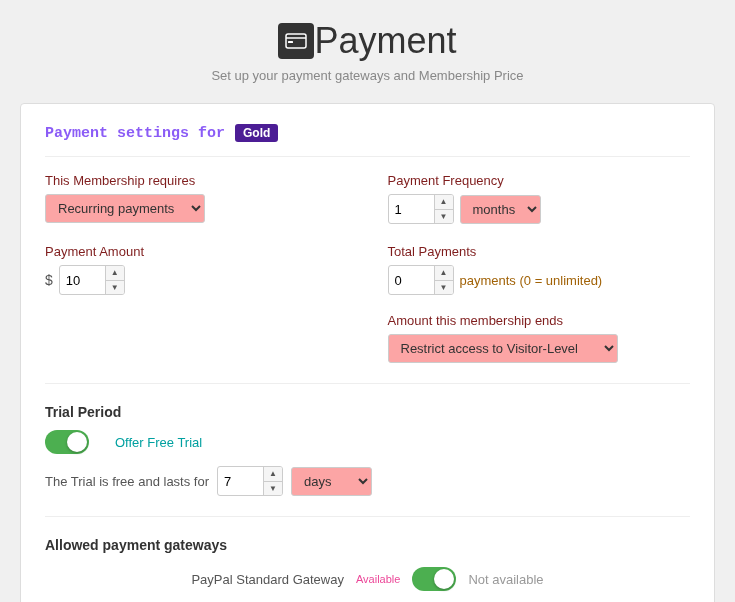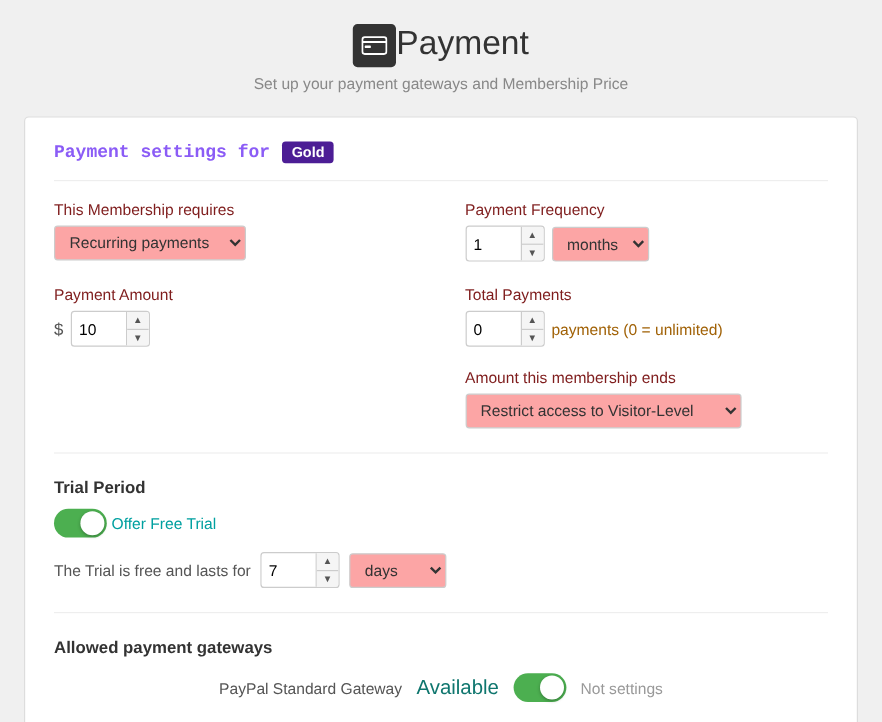--- a/index.html
+++ b/index.html
@@ -18,24 +18,25 @@
     .page-wrapper {
       width: 735px;
     }
 
     .page-header {
       text-align: center;
       margin-bottom: 20px;
     }
 
     .page-title {
-      font-size: 28px;
+      font-size: 36px;
       font-weight: 400;
       color: #333;
       display: flex;
+      align-items: center;
       justify-content: center;
       margin-bottom: 6px;
     }
 
     .page-icon {
       width: 36px;
       height: 36px;
       background: #333;
       border-radius: 4px;
       display: flex;
@@ -189,21 +190,21 @@
     .section-title {
       font-size: 14px;
       font-weight: 700;
       color: #333;
       margin-bottom: 10px;
     }
 
     .toggle-row {
       display: flex;
       align-items: center;
-      gap: 4px;
+      gap: 26px;
       margin-bottom: 12px;
     }
 
     .toggle {
       width: 44px;
       height: 24px;
       background: #4caf50;
       border-radius: 12px;
       position: relative;
       cursor: pointer;
@@ -261,22 +262,22 @@
       justify-content: center;
       gap: 12px;
     }
 
     .gateway-name {
       font-size: 13px;
       color: #555;
     }
 
     .gateway-available-label {
-      font-size: 17px;
-      color: #0f766e;
+      font-size: 11px;
+      color: #ec4899;
     }
 
     .gateway-not-available-label {
       font-size: 13px;
       color: #999;
     }
 
     .toggle-gateway {
       width: 44px;
       height: 24px;
@@ -423,17 +424,17 @@
     </div>
 
     <hr class="section-divider">
 
     <div>
       <div class="gateway-section-title">Allowed payment gateways</div>
       <div class="gateway-row">
         <span class="gateway-name">PayPal Standard Gateway</span>
         <span class="gateway-available-label">Available</span>
         <div class="toggle-gateway"></div>
-        <span class="gateway-not-available-label">Not settings</span>
+        <span class="gateway-not-available-label">Not available</span>
       </div>
     </div>
   </div>
 </div>
 
 </body></html>

